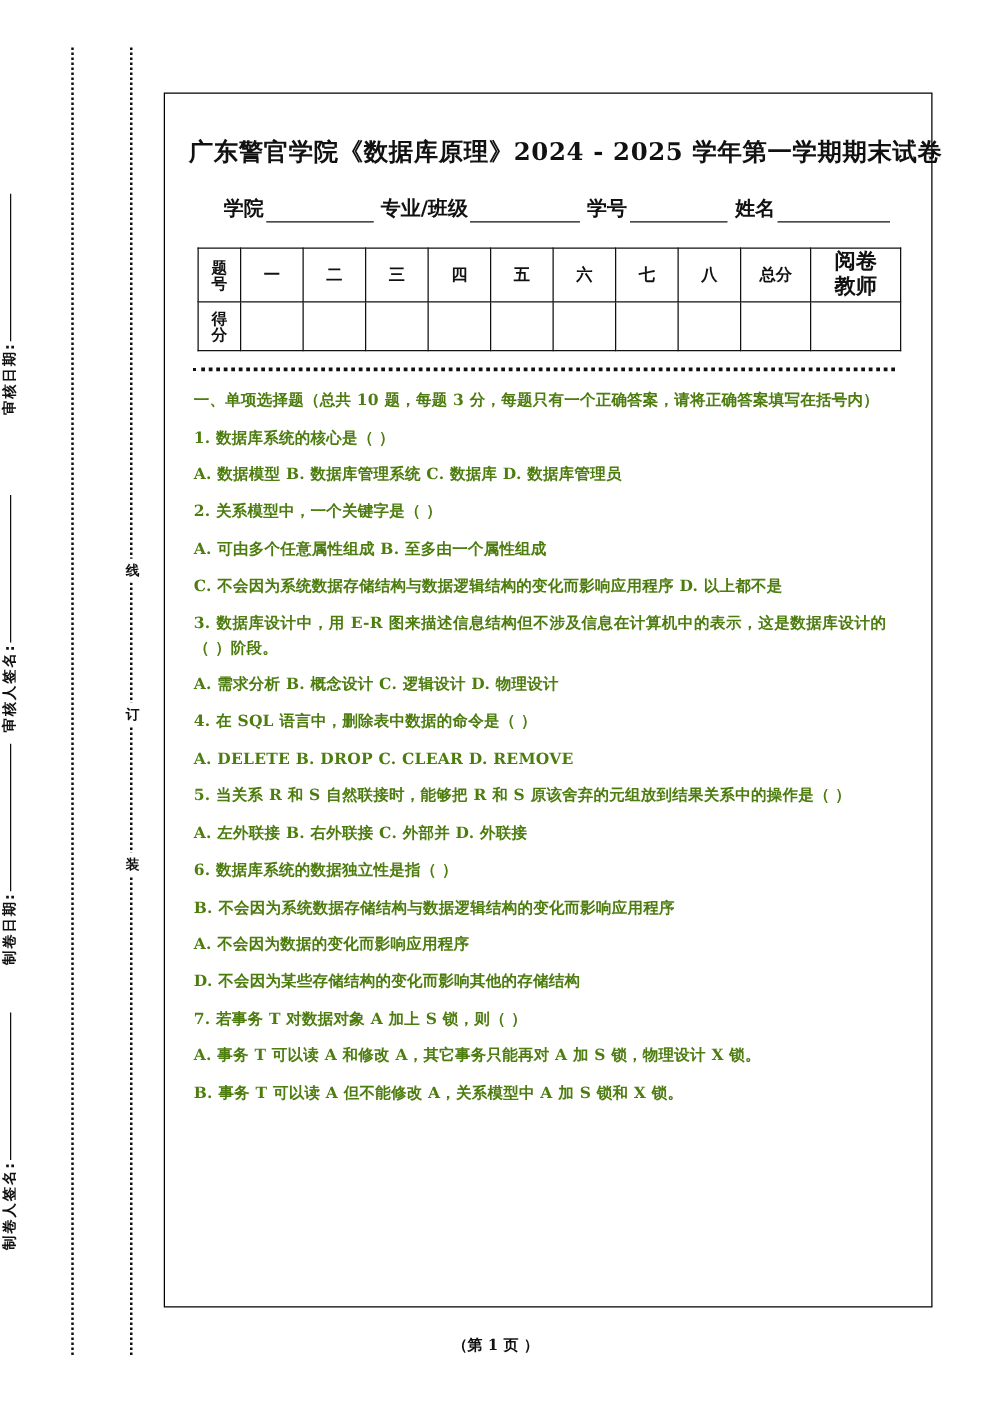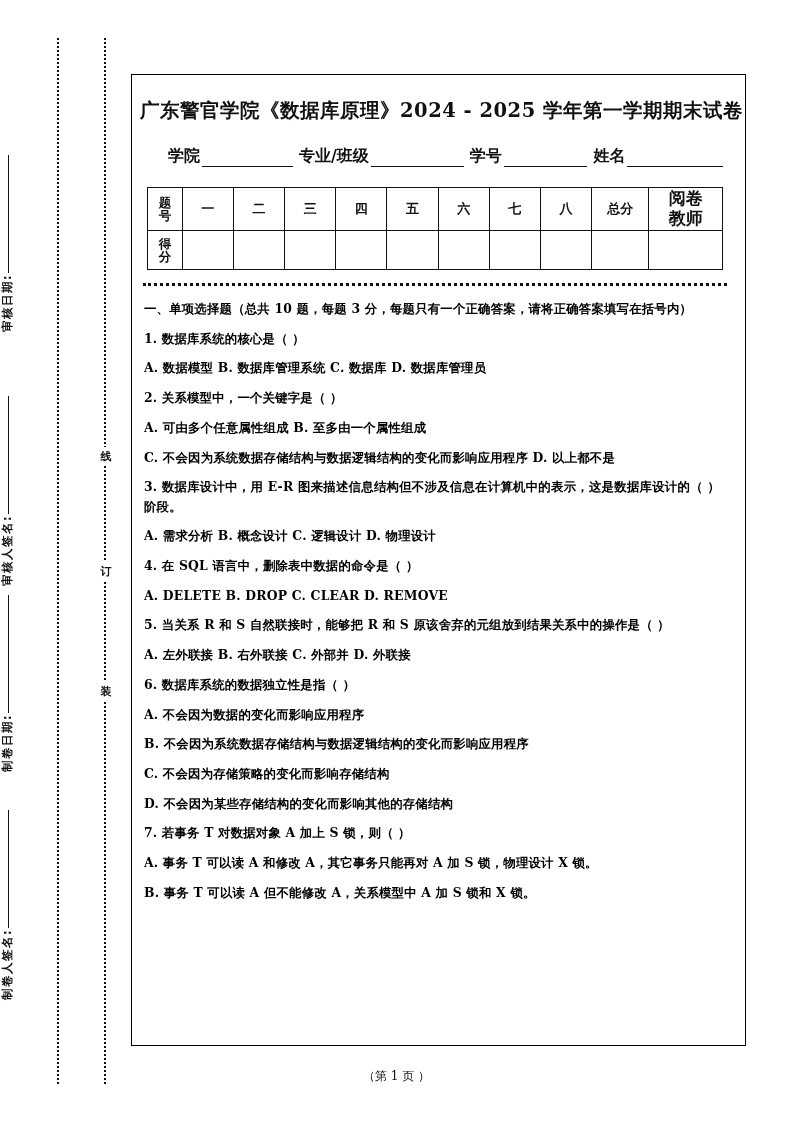--- a/index.html
+++ b/index.html
@@ -69,21 +69,21 @@
 
   
   .sheet {
     position: absolute;
     left: 131px;
     top: 74px;
     width: 615px;
     height: 972px;
     border: 1.6px solid #000;
     box-sizing: border-box;
-    padding: 0;
+    padding: 11px;
   }
 
   .title {
     text-align: center;
     font-family: "DejaVu Serif", "Liberation Serif", serif;
     font-weight: 700;
     font-size: 19.5px;
     letter-spacing: 0.5px;
     margin: 22px 8px 0 8px;
     color: #111;
@@ -147,37 +147,37 @@
     height: 0;
   }
 
   
   .qbody {
     margin: 13px 25px 0 12px;
     font-family: "DejaVu Serif", "Liberation Serif", serif;
     font-size: 12.4px;
     font-weight: 700;
     line-height: 1.55;
-    color: #000000;
+    color: #4d7c0f;
     letter-spacing: 0.2px;
   }
   .qbody p {
     margin: 0 0 10.5px 0;
     text-align: justify;
   }
   .qbody p.tight { margin-bottom: 10px; }
   .footer-text {
     position: absolute;
     left: 0;
     width: 793px;
     top: 1068px;
     text-align: center;
     font-family: "DejaVu Serif", "Liberation Serif", serif;
     font-size: 12px;
-    font-weight: 400;
+    font-weight: 700;
     color: #111;
   }
 </style>
 </head>
 <body>
 
 <div class="margin-labels">
   <div class="vlabel" style="top:332px;">
     <span class="vtext">审核日期:</span><span class="vrule"></span>
   </div>
@@ -288,23 +288,22 @@
     <p>3. 数据库设计中，用 E-R 图来描述信息结构但不涉及信息在计算机中的表示，这是数据库设计的（  ）阶段。</p>
     <p>A. 需求分析  B. 概念设计  C. 逻辑设计  D. 物理设计</p>
 
     <p>4. 在 SQL 语言中，删除表中数据的命令是（  ）</p>
     <p>A. DELETE  B. DROP  C. CLEAR  D. REMOVE</p>
 
     <p>5. 当关系 R 和 S 自然联接时，能够把 R 和 S 原该舍弃的元组放到结果关系中的操作是（  ）</p>
     <p>A. 左外联接  B. 右外联接  C. 外部并  D. 外联接</p>
 
     <p>6. 数据库系统的数据独立性是指（  ）</p>
+    <p>B. 不会因为系统数据存储结构与数据逻辑结构的变化而影响应用程序</p>
     <p>A. 不会因为数据的变化而影响应用程序</p>
-    <p>B. 不会因为系统数据存储结构与数据逻辑结构的变化而影响应用程序</p>
-    <p>C. 不会因为存储策略的变化而影响存储结构</p>
     <p>D. 不会因为某些存储结构的变化而影响其他的存储结构</p>
 
     <p>7. 若事务 T 对数据对象 A 加上 S 锁，则（  ）</p>
     <p>A. 事务 T 可以读 A 和修改 A，其它事务只能再对 A 加 S 锁，物理设计 X 锁。</p>
     <p class="tight">B. 事务 T 可以读 A 但不能修改 A，关系模型中 A 加 S 锁和 X 锁。</p>
   </div>
 
 </div>
 
 <div class="footer-text">（第 1 页 ）</div>

